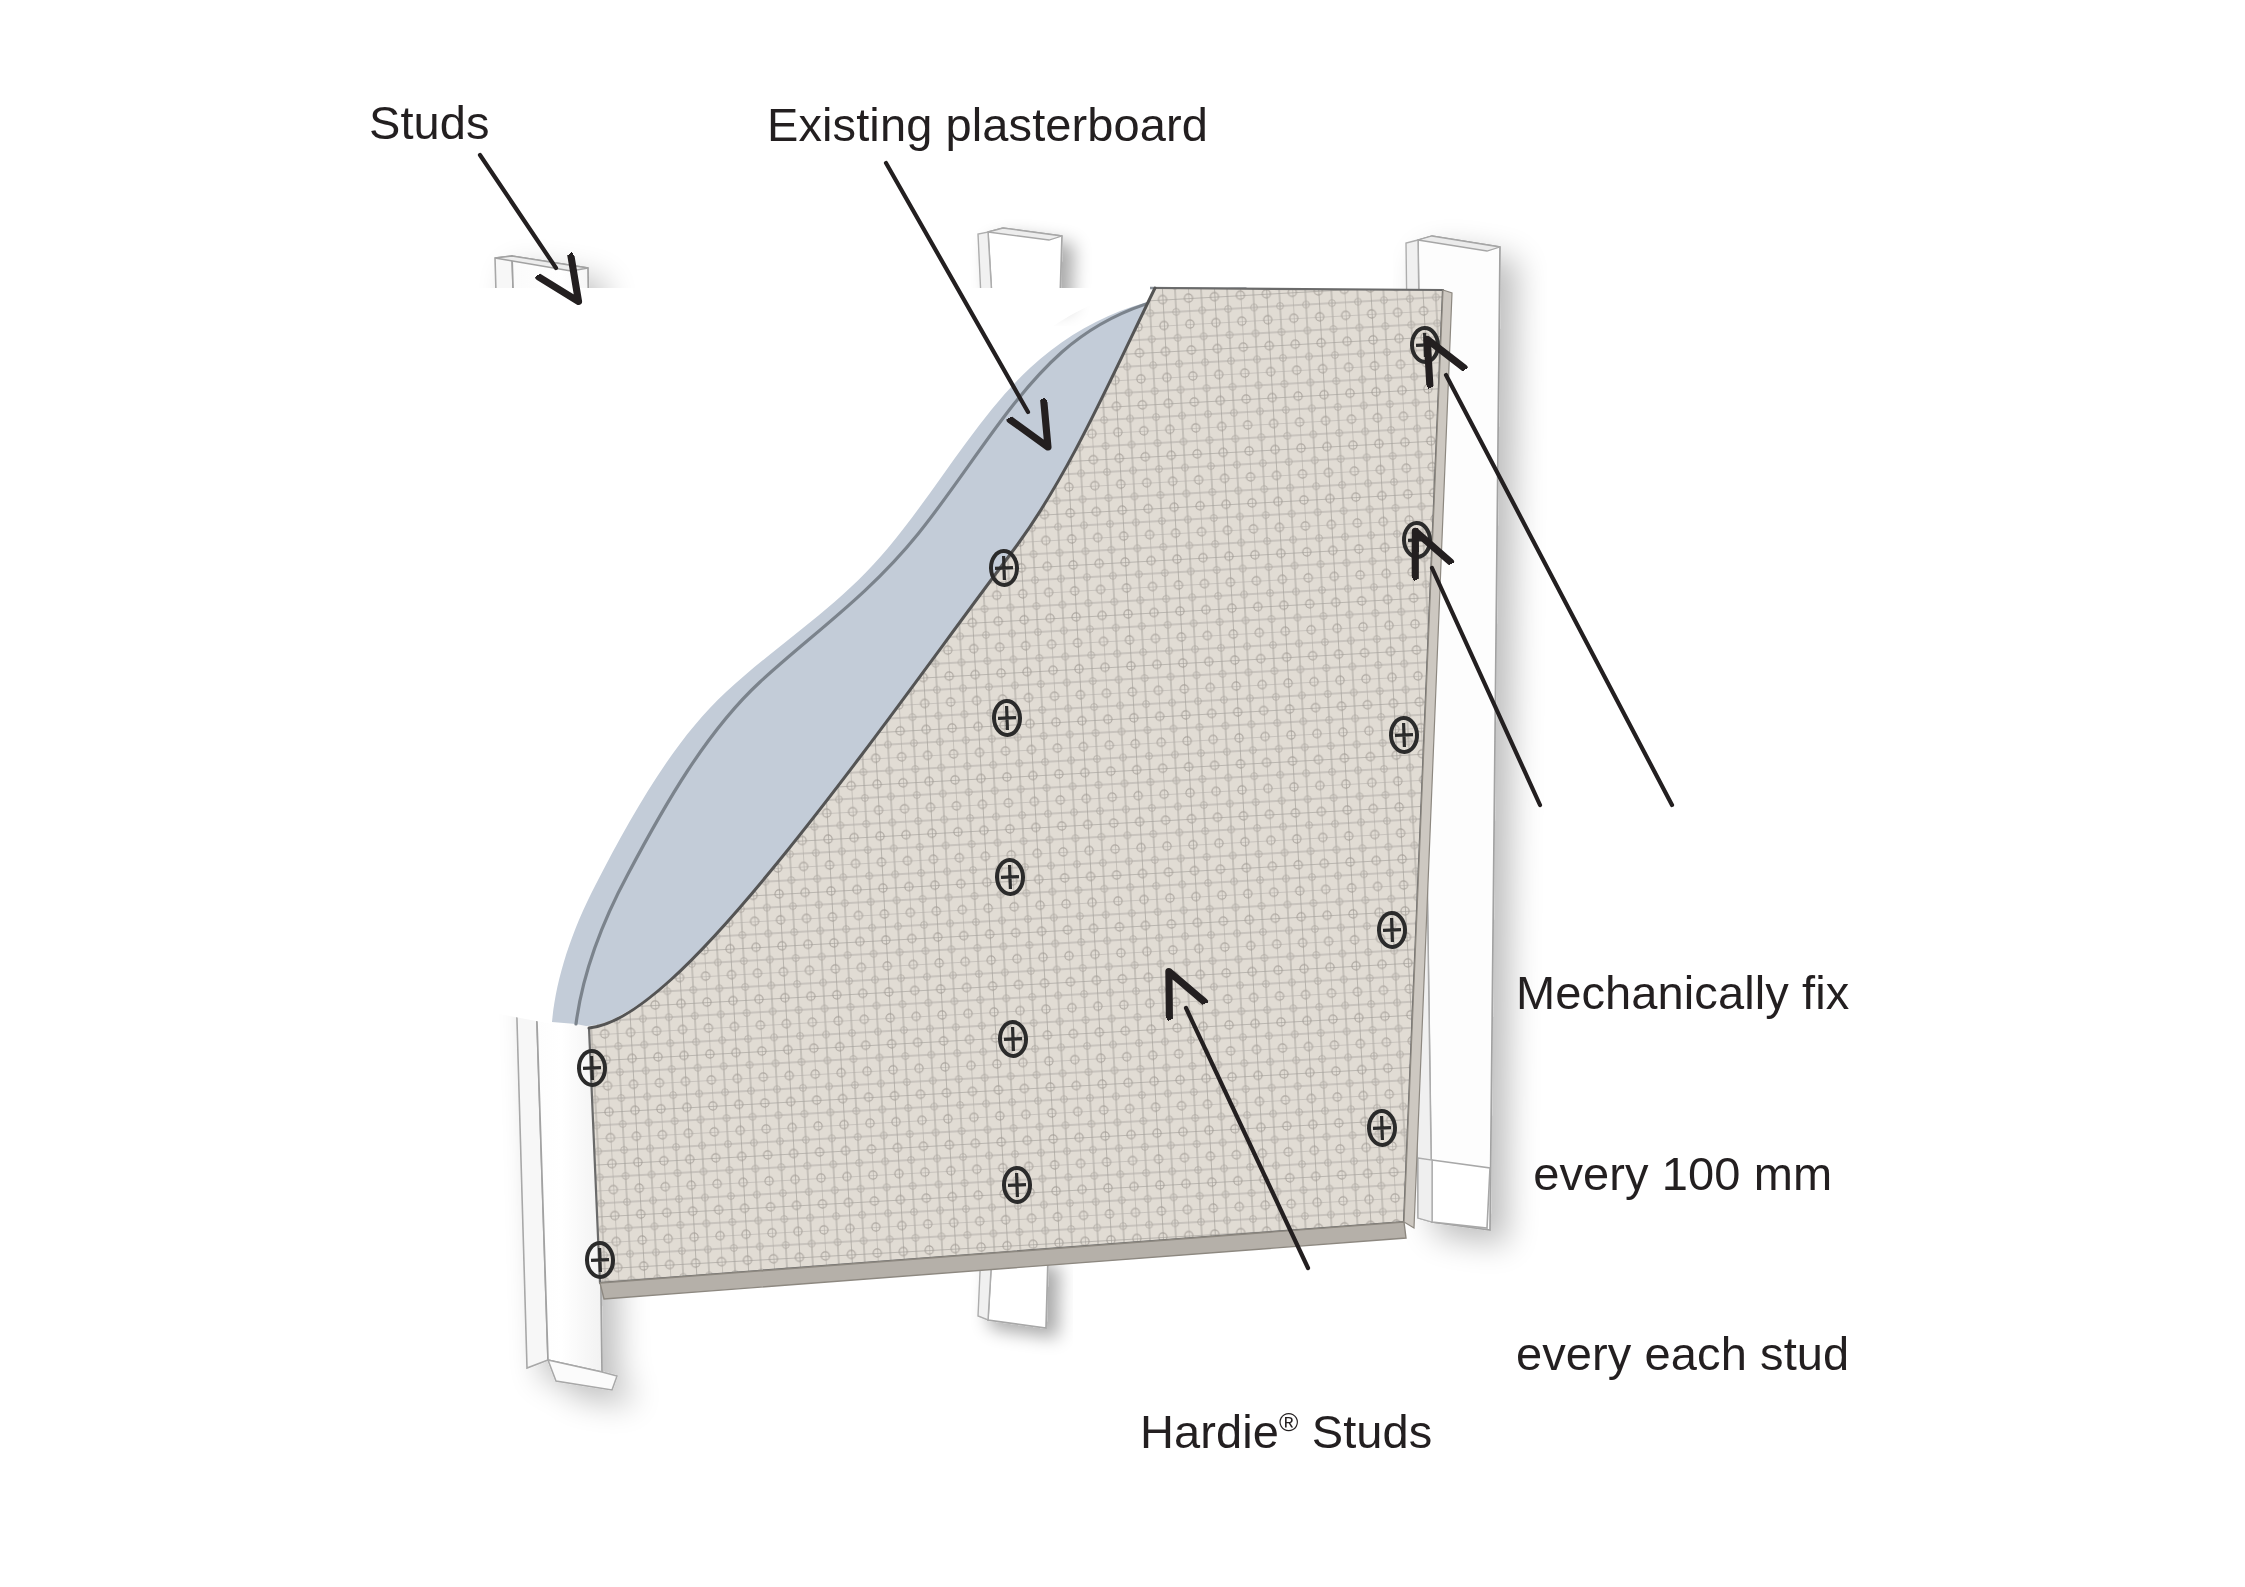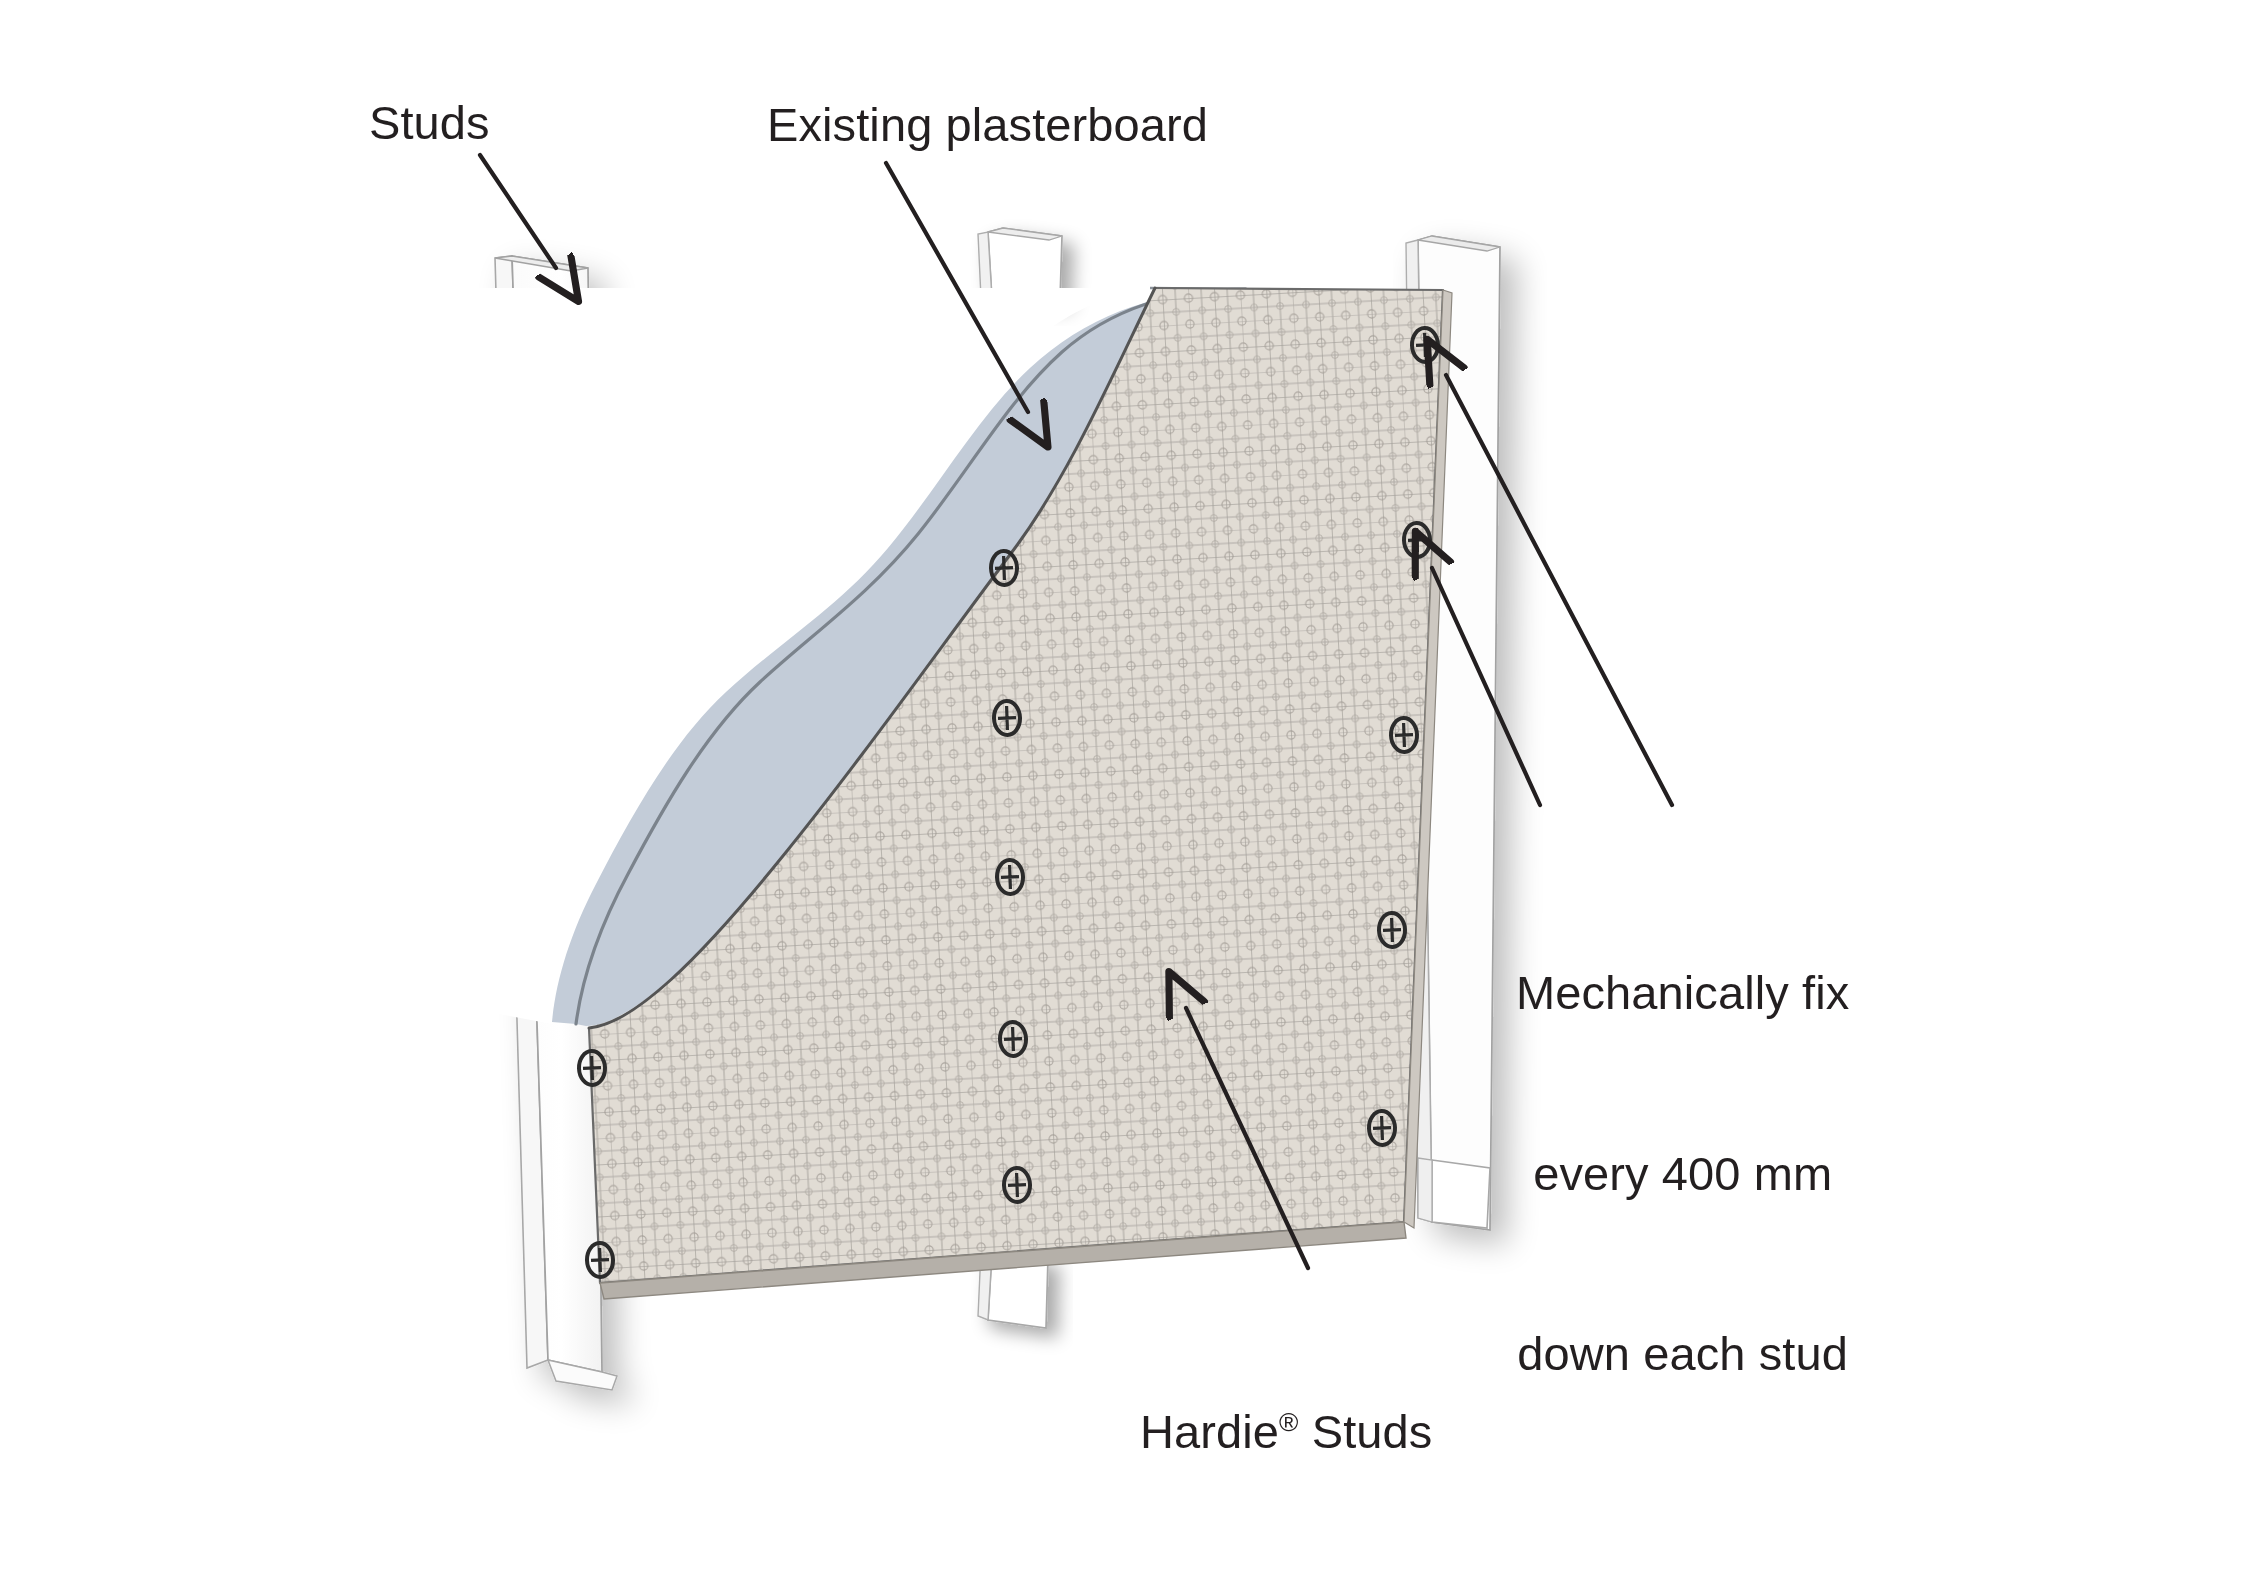--- a/index.html
+++ b/index.html
@@ -330,22 +330,22 @@
       <line x1="1308" y1="1268" x2="1186" y2="1008" marker-end="url(#arrowHead)"></line>
     </g>
   </svg>
 
   <div class="label" id="label-studs">Studs</div>
 
   <div class="label" id="label-plasterboard">Existing plasterboard</div>
 
   <div class="label" id="label-mechfix">
     <div>Mechanically fix</div>
-    <div>every 400 mm</div>
-    <div>down each stud</div>
+    <div>every 100 mm</div>
+    <div>every each stud</div>
   </div>
 
   <div class="label" id="label-hardie">
     <div><span>Hardie</span><sup>®</sup><span> Studs</span></div>
     <div>Tile backerboard</div>
   </div>
 
 </div>
 
 </body></html>

